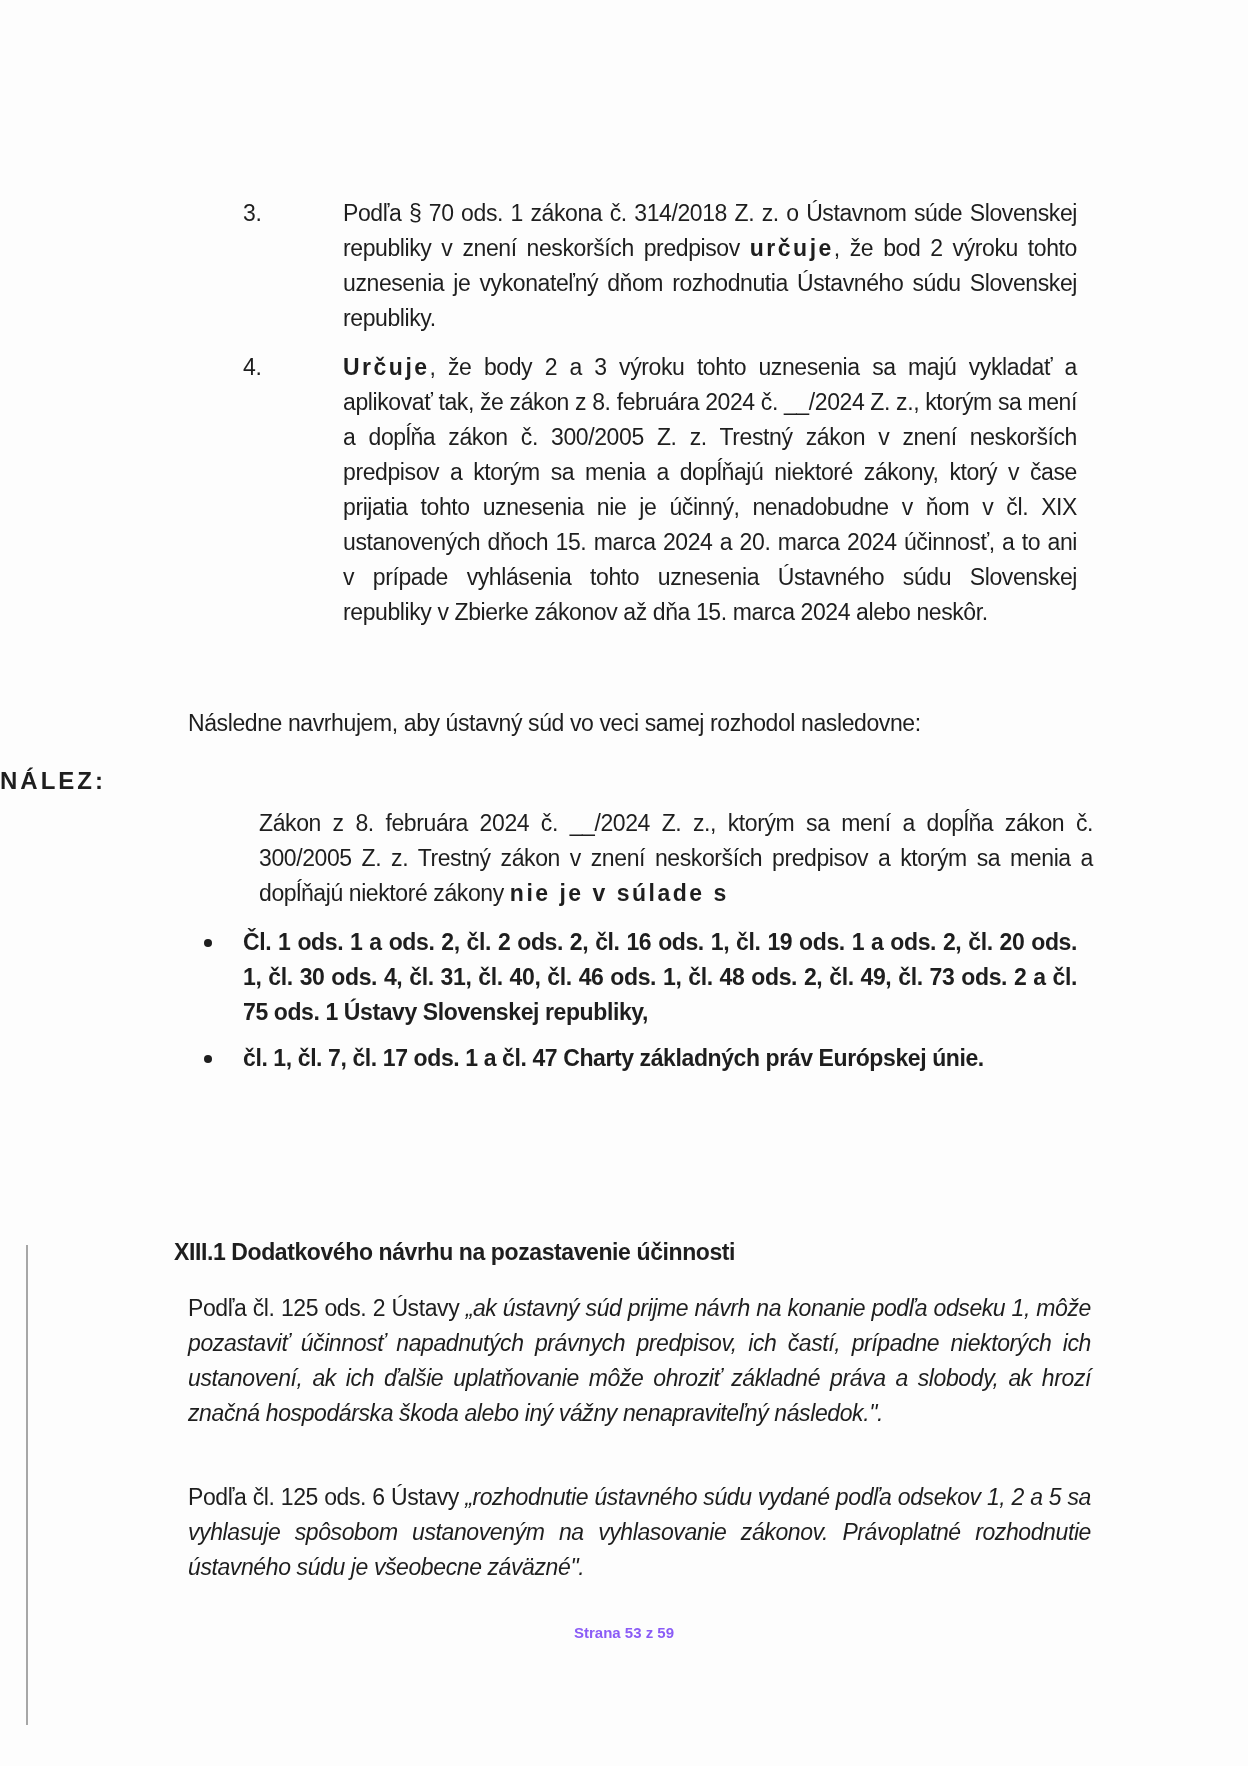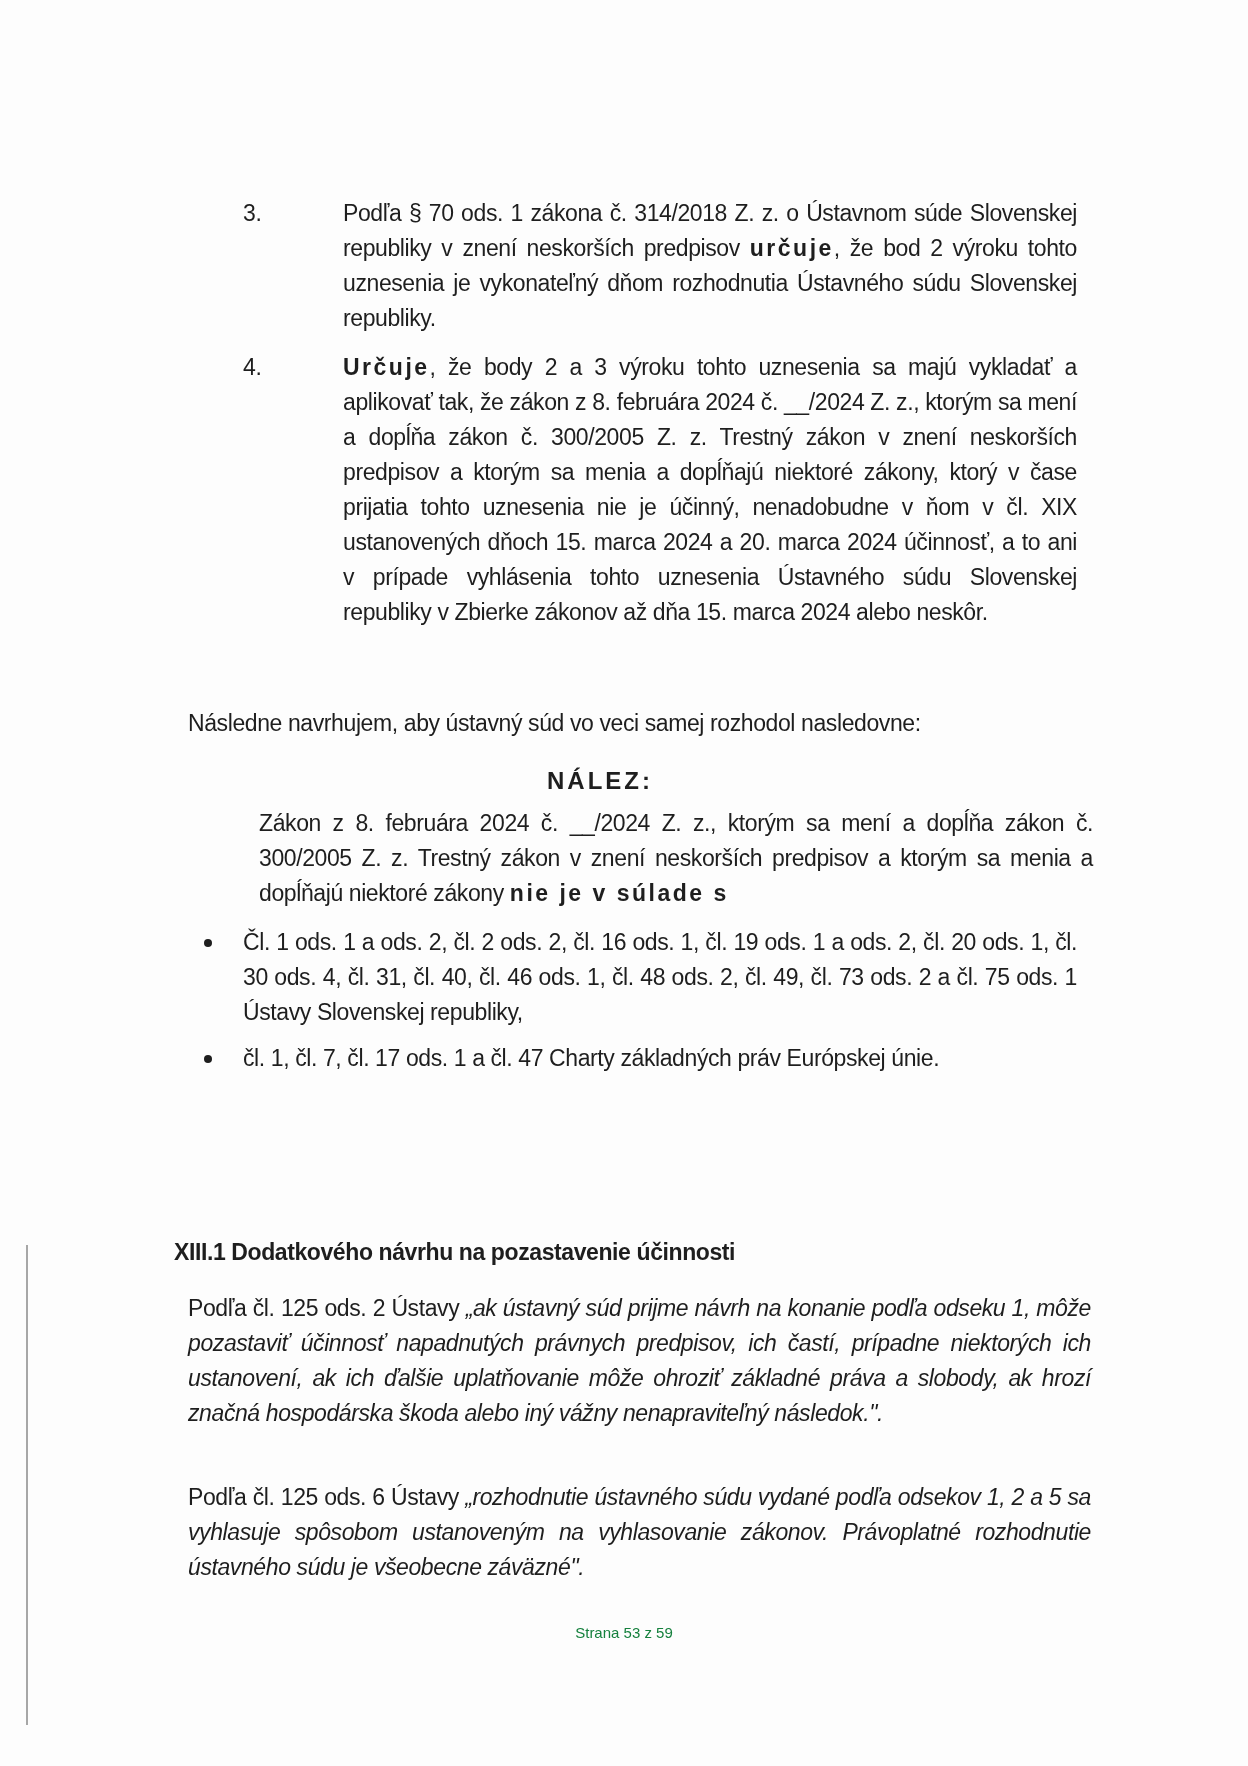--- a/index.html
+++ b/index.html
@@ -53,36 +53,36 @@
   }
   .para {
     position: absolute;
     left: 188px;
     width: 903px;
   }
   .heading-center {
     position: absolute;
     left: 0;
     width: 1200px;
-    text-align: center;
     font-weight: bold;
     letter-spacing: 3px;
     font-size: 24px;
   }
   .indent-para {
     position: absolute;
     left: 243px;
     width: 834px;
   }
   .bullets {
     position: absolute;
     left: 174px;
     width: 903px;
     margin: 0; padding: 0;
     list-style: none;
+    font-weight: bold;
   }
   .bullets li {
     position: relative;
     padding-left: 69px;
     margin-bottom: 11px;
   }
   .bullets li .bullet {
     position: absolute;
     left: 30px;
     top: 14px;
@@ -96,22 +96,22 @@
     font-weight: bold;
   }
   .it { font-style: italic; }
   .footer {
     position: absolute;
     left: 0;
     width: 1248px;
     text-align: center;
     font-family: "Liberation Sans Narrow", "Liberation Sans", sans-serif;
     font-size: 15px;
-    color: #15803d;
-    font-weight: normal;
+    color: #8b5cf6;
+    font-weight: bold;
   }
 </style>
 </head>
 <body>
 
 <div class="page">
 
   <div class="scan-line"></div>
 
   <div class="num-item txt justify" style="top:196px;">

